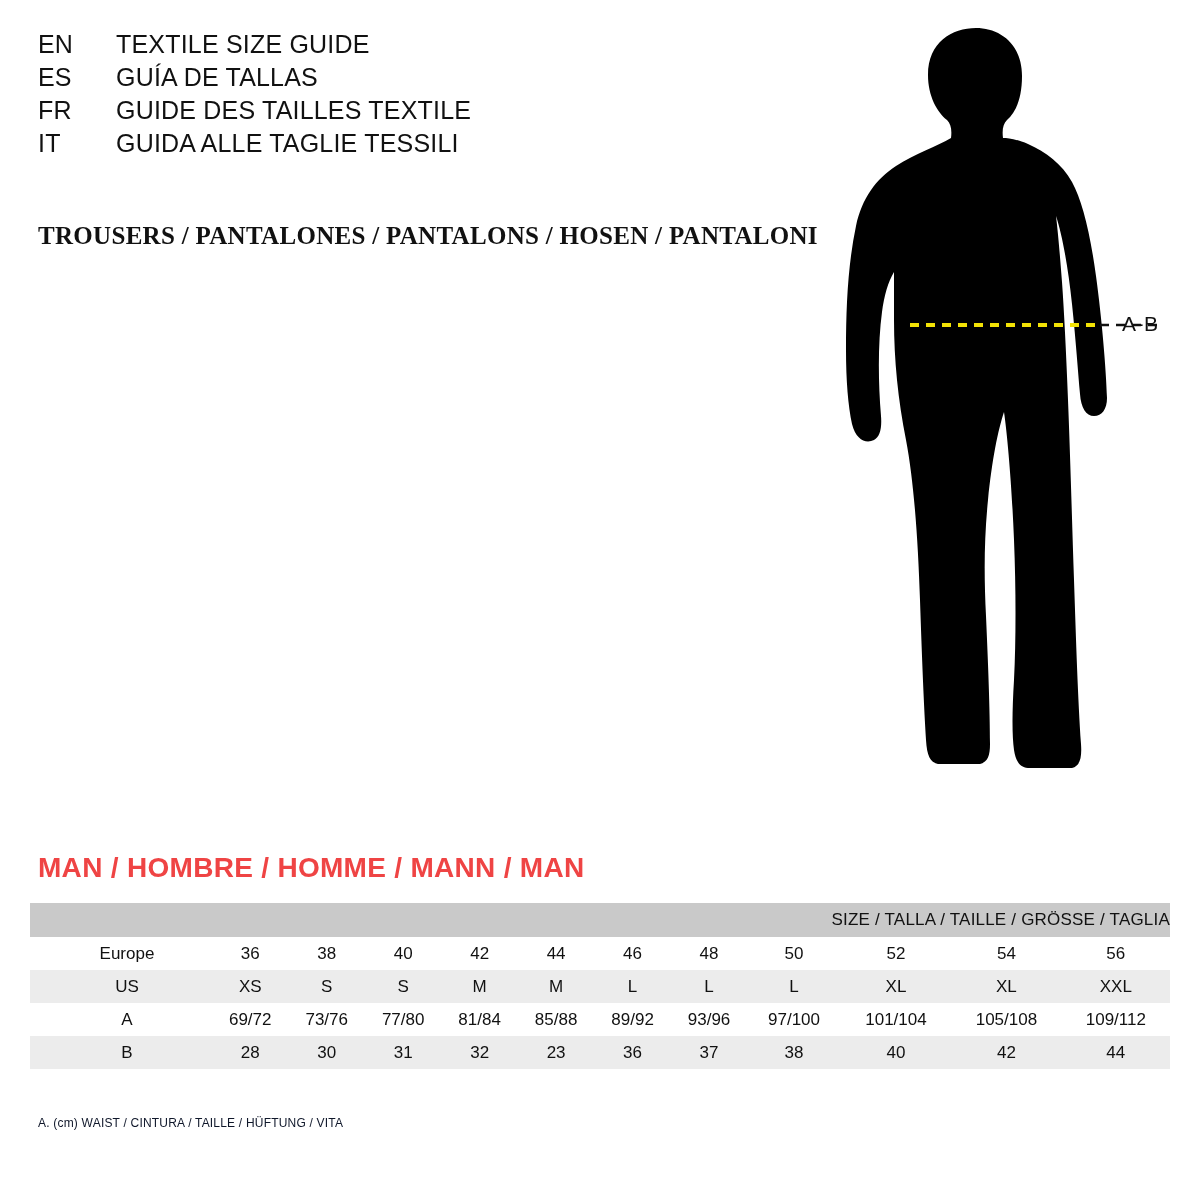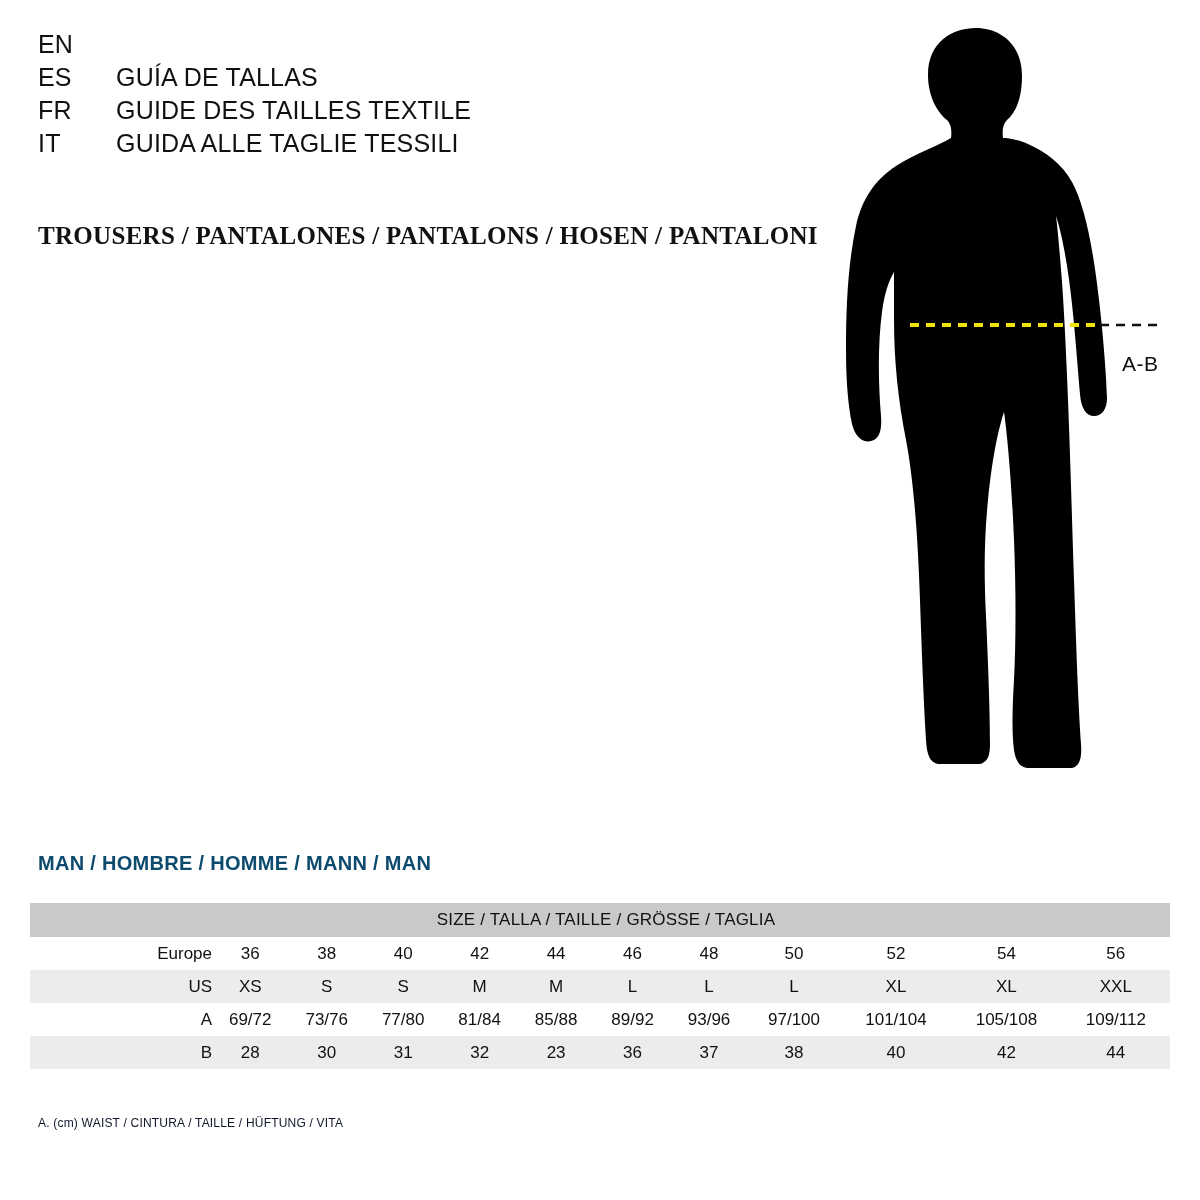--- a/index.html
+++ b/index.html
@@ -60,61 +60,60 @@
   }
   .figure-svg { display: block; }
 
   .ab-label {
     position: absolute;
     left: 1122px;
     top: 312px;
     font-size: 21px;
     color: #111;
     letter-spacing: 0.5px;
-    margin-top: 40px;
   }
 
   
   .table-title {
     position: absolute;
     left: 38px;
     top: 852px;
-    font-size: 20px;
+    font-size: 28px;
     font-weight: bold;
     letter-spacing: 0.3px;
-    color: #0c4a6e;
+    color: #ef4444;
   }
 
   .size-table {
     position: absolute;
     left: 30px;
     top: 903px;
     width: 1140px;
     border-collapse: collapse;
     font-size: 17px;
   }
   .size-table th,
   .size-table td {
     padding: 0;
     height: 33px;
     font-weight: normal;
     color: #111;
   }
   .size-table thead th {
     background: #c9c9c9;
-    text-align: center;
+    text-align: right;
     padding-left: 12px;
     font-size: 17px;
     letter-spacing: 0.2px;
     height: 34px;
   }
   .size-table tbody tr:nth-child(odd) { background: #ffffff; }
   .size-table tbody tr:nth-child(even) { background: #ececec; }
   .size-table tbody td.rowlabel {
-    text-align: right;
+    text-align: center;
     padding-left: 12px;
     width: 170px;
   }
   .size-table tbody td.val {
     text-align: center;
   }
 
   .footnotes {
     position: absolute;
     left: 38px;
@@ -124,20 +123,21 @@
     line-height: 31px;
     letter-spacing: 0.2px;
   }
 </style>
 </head>
 <body>
 
 <div class="lang-block">
   <div class="lang-row">
     <span class="lang-code">EN</span>
+    <span class="lang-text">TEXTILE SIZE GUIDE</span>
   </div>
   <div class="lang-row">
     <span class="lang-code">ES</span>
     <span class="lang-text">GUÍA DE TALLAS</span>
   </div>
   <div class="lang-row">
     <span class="lang-code">FR</span>
     <span class="lang-text">GUIDE DES TAILLES TEXTILE</span>
   </div>
   <div class="lang-row">

